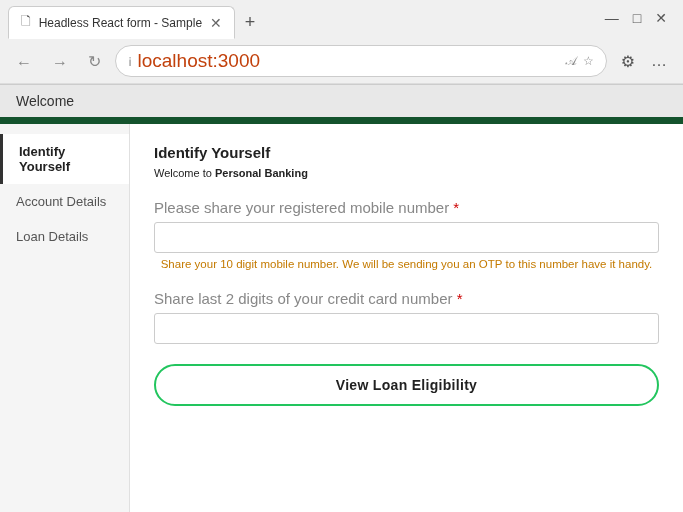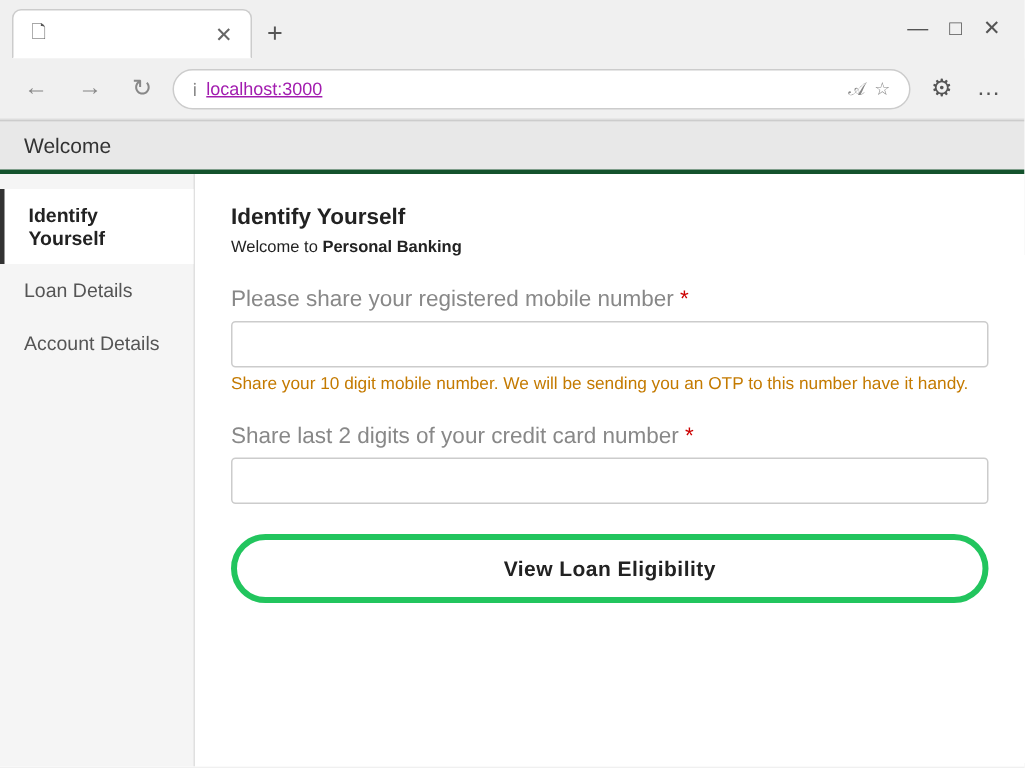--- a/index.html
+++ b/index.html
@@ -79,23 +79,22 @@
       display: flex;
       align-items: center;
       background: #fff;
       border: 1px solid #ccc;
       border-radius: 16px;
       padding: 4px 12px;
       gap: 6px;
     }
     .address-text {
       flex: 1;
-      font-size: 12px;
-      color: #a21caf;
-      text-decoration: underline;
+      font-size: 19px;
+      color: #c2410c;
     }
     .address-icon {
       font-size: 12px;
       color: #888;
     }
     .toolbar-icons {
       display: flex;
       gap: 4px;
       align-items: center;
     }
@@ -114,21 +113,21 @@
       background: #fff;
       height: calc(512px - 82px);
       display: flex;
       flex-direction: column;
     }
     .welcome-header {
       background: #e8e8e8;
       padding: 8px 16px;
       font-size: 14px;
       color: #333;
-      border-bottom: 3px solid #14532d;
+      border-bottom: 7px solid #14532d;
     }
     .main-layout {
       display: flex;
       flex: 1;
       overflow: hidden;
     }
     .sidebar {
       width: 130px;
       background: #f5f5f5;
       border-right: 1px solid #e0e0e0;
@@ -184,27 +183,28 @@
       border: 1px solid #ccc;
       border-radius: 3px;
       font-size: 13px;
       background: #fff;
       outline: none;
     }
     .form-hint {
       font-size: 11.5px;
       color: #c47a00;
       margin-top: 5px;
+      text-align: center;
     }
     .btn-primary {
       display: block;
       width: 100%;
       padding: 11px;
       background: #fff;
-      border: 4px solid #22c55e;
+      border: 2px solid #22c55e;
       border-radius: 24px;
       font-size: 14px;
       font-weight: 600;
       color: #222;
       cursor: pointer;
       letter-spacing: 0.3px;
       margin-top: 10px;
     }
     .browser-top {
       position: relative;
@@ -219,20 +219,21 @@
       padding: 8px 10px;
     }
   </style>
 </head>
 <body>
 
 <div class="browser-chrome browser-top">
   <div class="tab-bar">
     <div class="tab-active">
       <span class="tab-icon">🗋</span>
+      <span>Headless React form - Sample</span>
       <span class="tab-close">✕</span>
     </div>
     <button class="new-tab-btn">+</button>
     <div class="win-controls-bar">
       <button class="win-btn">—</button>
       <button class="win-btn">□</button>
       <button class="win-btn">✕</button>
     </div>
   </div>
   <div class="browser-controls">
@@ -256,24 +257,24 @@
   <div class="welcome-header">
     <span>Welcome</span>
   </div>
   <div class="main-layout">
 
     <div class="sidebar">
       <div class="sidebar-item active">
         <span>Identify Yourself</span>
       </div>
       <div class="sidebar-item">
+        <span>Account Details</span>
+      </div>
+      <div class="sidebar-item">
         <span>Loan Details</span>
-      </div>
-      <div class="sidebar-item">
-        <span>Account Details</span>
       </div>
     </div>
 
     <div class="content-area">
       <div class="content-title">Identify Yourself</div>
       <div class="content-subtitle">
         <span>Welcome to </span><strong>Personal Banking</strong>
       </div>
 
       <div class="form-group">

